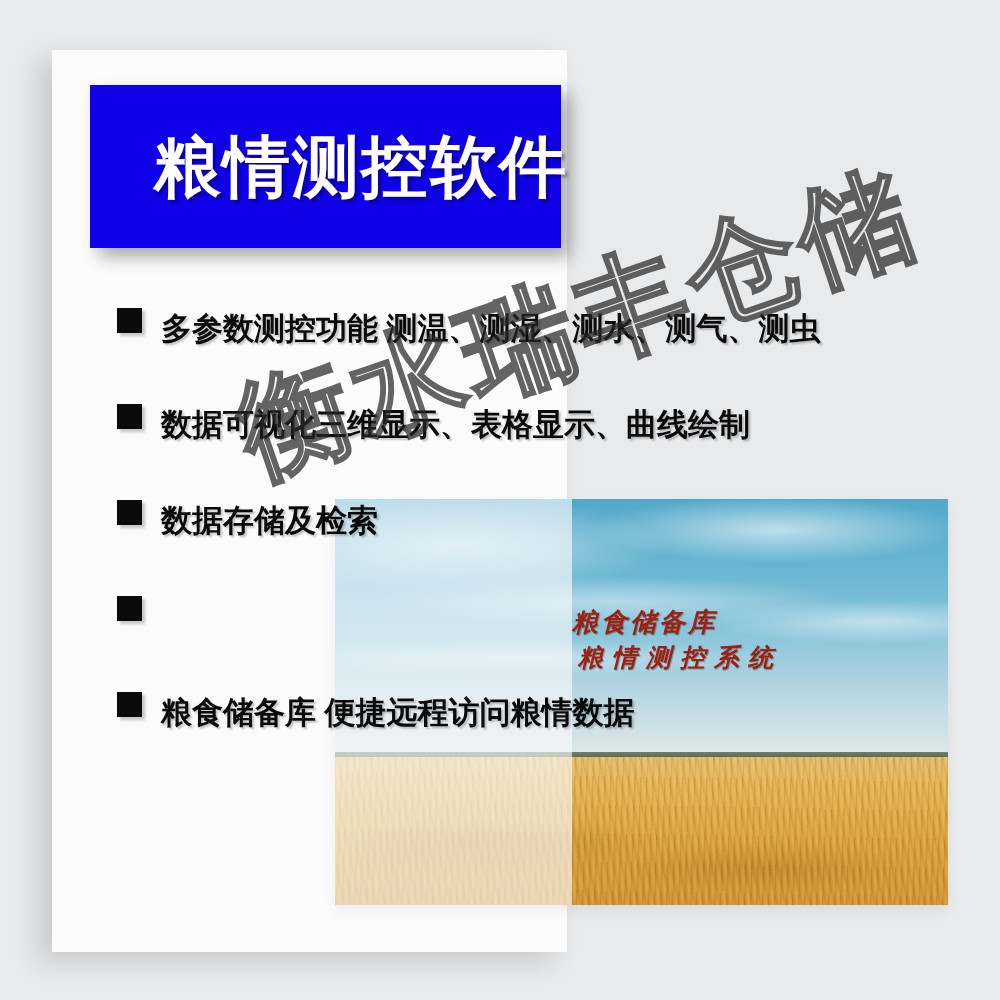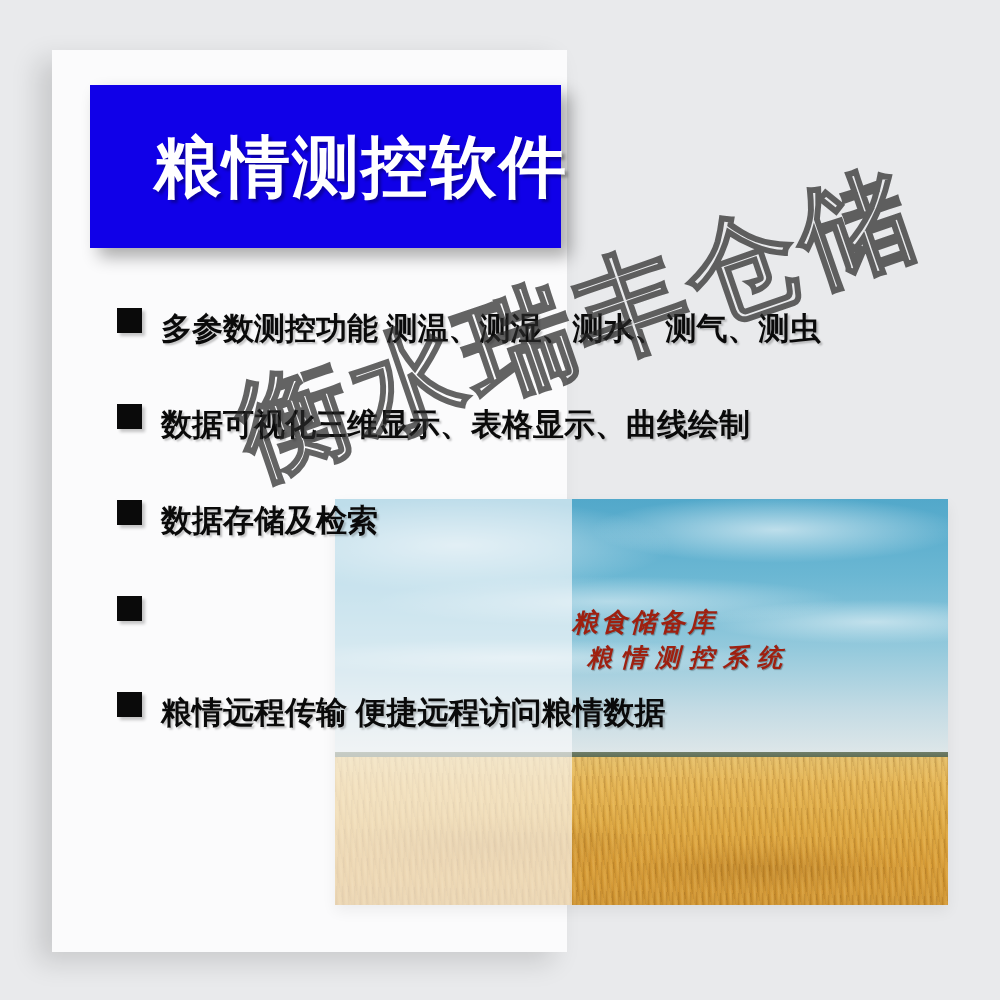--- a/index.html
+++ b/index.html
@@ -106,21 +106,21 @@
     z-index:5;
     text-align:left;
     color:#9e2010;
     font-family:"Liberation Serif","DejaVu Serif",serif;
     font-weight:bold;
     font-style:italic;
     text-shadow:1px 1px 1px rgba(0,0,0,0.30);
     pointer-events:none;
   }
   #photo-caption .cap1{font-size:26px;letter-spacing:3px;line-height:1.25;}
-  #photo-caption .cap2{font-size:25px;letter-spacing:9px;line-height:1.45;padding-left:15px;}
+  #photo-caption .cap2{font-size:25px;letter-spacing:9px;line-height:1.45;padding-left:6px;}
 
   
   #watermark{
     position:absolute;left:205px;top:330px;width:640px;height:230px;
     z-index:8;
     transform:rotate(-19deg);
     transform-origin:left top;
     pointer-events:none;
     display:flex;align-items:center;
   }
@@ -162,21 +162,21 @@
       <span class="bullet"></span>
       <span class="ftext">数据存储及检索</span>
     </div>
 
     <div class="feature">
       <span class="bullet"></span>
     </div>
 
     <div class="feature">
       <span class="bullet"></span>
-      <span class="ftext">粮情远程传输 便捷远程访问粮情数据</span>
+      <span class="ftext">粮食储备库 便捷远程访问粮情数据</span>
     </div>
 
   </div>
 
   <div id="photo">
     <div class="photo-inner">
       <div class="sky"></div>
       <div class="treeline"></div>
       <div class="field"></div>
     </div>

